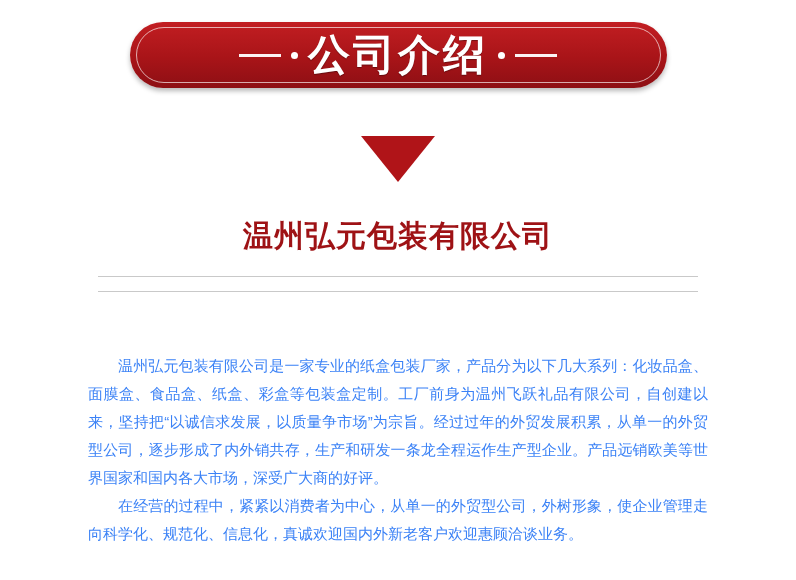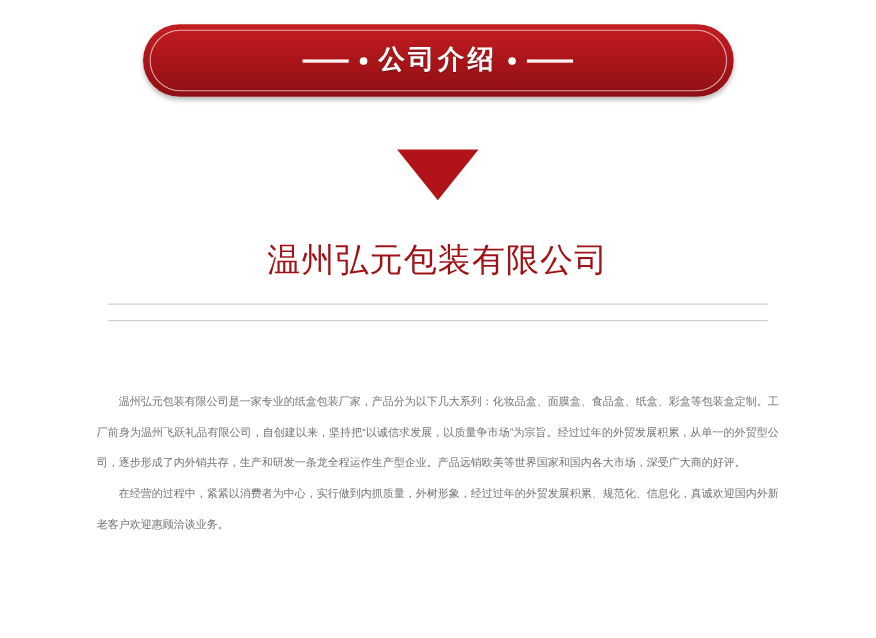--- a/index.html
+++ b/index.html
@@ -48,21 +48,21 @@
     right: 6px;
     bottom: 5px;
     border-radius: 28px;
     border: 1px solid rgba(255,255,255,0.65);
     pointer-events: none;
   }
   .banner-title {
     position: relative;
     z-index: 2;
     color: #ffffff;
-    font-size: 24px;
+    font-size: 42px;
     font-weight: bold;
     letter-spacing: 3px;
     line-height: 1;
     text-shadow: 0 1px 1px rgba(0,0,0,0.35);
     display: flex;
     align-items: center;
     gap: 10px;
   }
   .dot {
     display: inline-block;
@@ -97,21 +97,21 @@
   }
 
   
   .company-name {
     position: absolute;
     top: 216px;
     left: 0;
     width: 796px;
     text-align: center;
     font-size: 30px;
-    font-weight: normal;
+    font-weight: bold;
     color: #9e1215;
     letter-spacing: 1px;
   }
 
   
   .sub-wrap {
     position: absolute;
     top: 276px;
     left: 98px;
     width: 600px;
@@ -137,23 +137,23 @@
   }
 
   
   .body-wrap {
     position: absolute;
     top: 352px;
     left: 88px;
     width: 620px;
   }
   .para {
-    font-size: 10px;
+    font-size: 15px;
     line-height: 28px;
-    color: #737373;
+    color: #3b82f6;
     text-align: justify;
     text-justify: inter-ideograph;
     text-indent: 2em;
     margin: 0;
   }
   .para + .para {
     margin-top: 0;
   }
 </style>
 </head>
@@ -180,16 +180,16 @@
 
   <div class="company-name">温州弘元包装有限公司</div>
 
   <div class="sub-wrap">
     <div class="rule"></div>
     <div class="rule-bottom"></div>
   </div>
 
   <div class="body-wrap">
     <p class="para">温州弘元包装有限公司是一家专业的纸盒包装厂家，产品分为以下几大系列：化妆品盒、面膜盒、食品盒、纸盒、彩盒等包装盒定制。工厂前身为温州飞跃礼品有限公司，自创建以来，坚持把“以诚信求发展，以质量争市场”为宗旨。经过过年的外贸发展积累，从单一的外贸型公司，逐步形成了内外销共存，生产和研发一条龙全程运作生产型企业。产品远销欧美等世界国家和国内各大市场，深受广大商的好评。</p>
-    <p class="para">在经营的过程中，紧紧以消费者为中心，实行做到内抓质量，外树形象，经过过年的外贸发展积累、规范化、信息化，真诚欢迎国内外新老客户欢迎惠顾洽谈业务。</p>
+    <p class="para">在经营的过程中，紧紧以消费者为中心，从单一的外贸型公司，外树形象，使企业管理走向科学化、规范化、信息化，真诚欢迎国内外新老客户欢迎惠顾洽谈业务。</p>
   </div>
 
 </div>
 
 </body></html>

